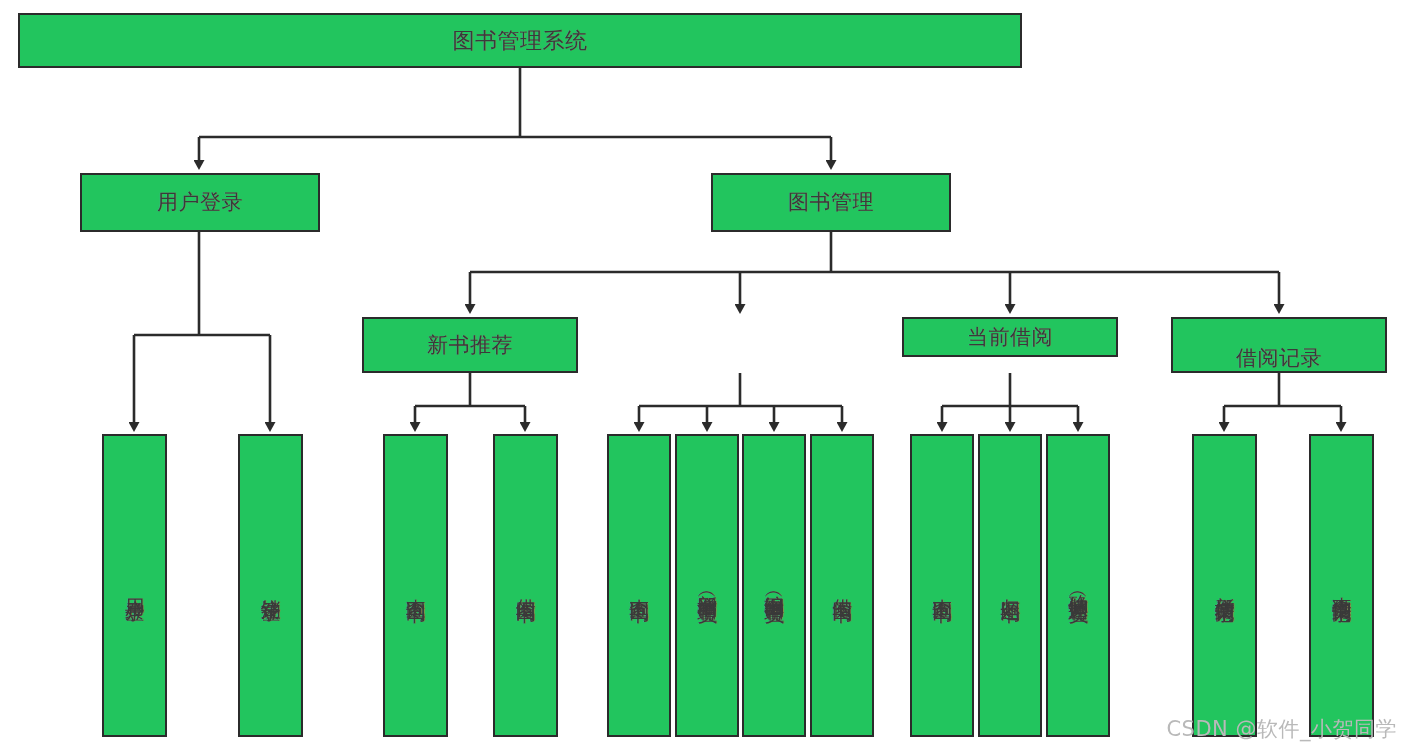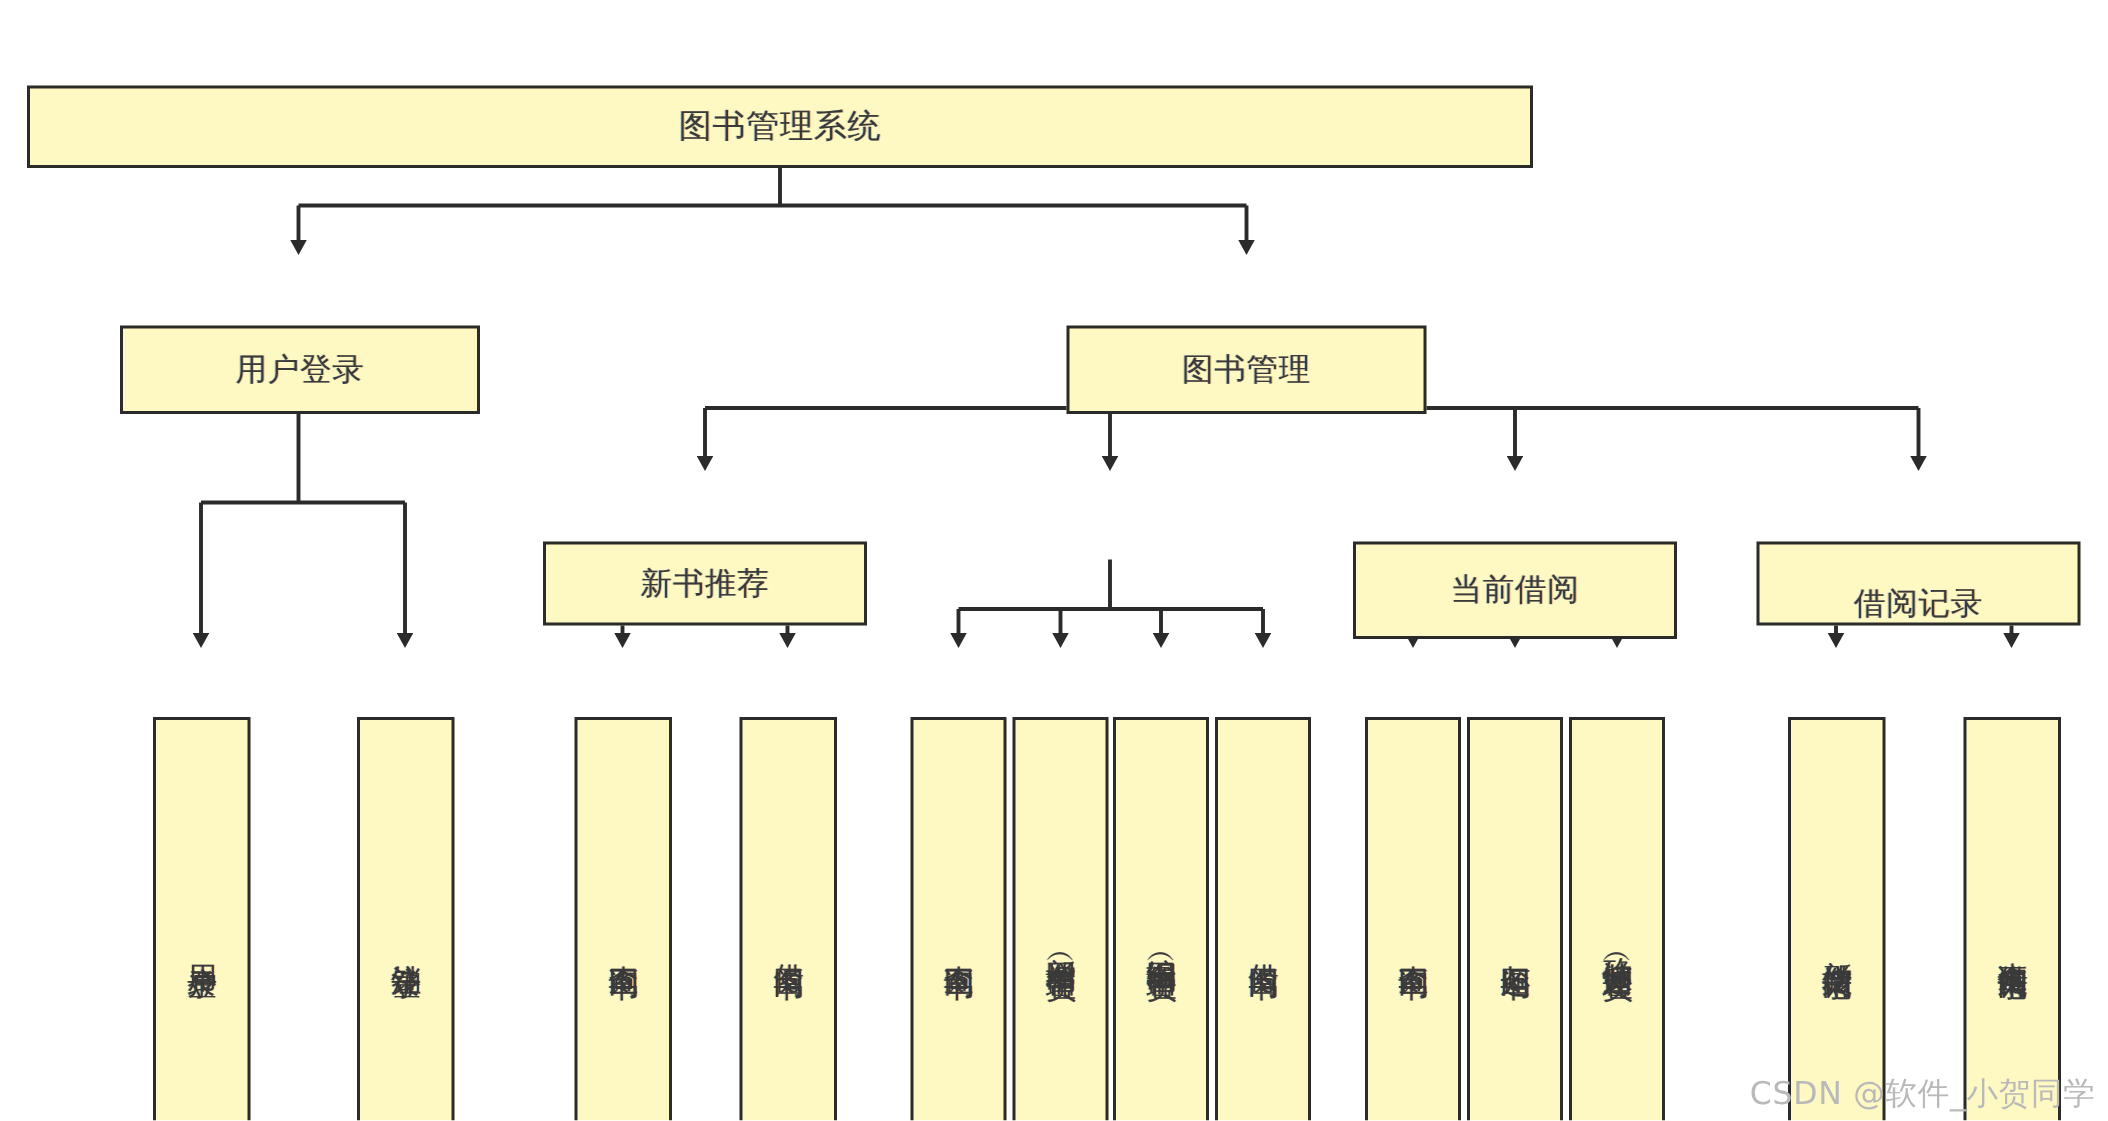--- a/index.html
+++ b/index.html
@@ -20,27 +20,26 @@
   #flow-svg {
     position: absolute;
     left: 0;
     top: 0;
     width: 1405px;
     height: 747px;
   }
   .node {
     position: absolute;
     box-sizing: border-box;
-    background: #fef9c3;
+    background: #22c55e;
     border: 2.6px solid #2b2b2b;
     display: flex;
     align-items: center;
     justify-content: center;
     z-index: 2;
-    margin-top: 44px;
   }
   .node .label {
     color: #3a3a3a;
     font-size: 21px;
     line-height: 1.18;
     letter-spacing: 0.5px;
     white-space: nowrap;
     text-shadow: 0.6px 0 0 rgba(190,120,60,0.45), -0.6px 0 0 rgba(110,160,215,0.45);
   }
   .node.vertical .label {
@@ -126,21 +125,21 @@
   <div class="node" style="left:80px; top:173px; width:240px; height:59px;">
     <span class="label">用户登录</span>
   </div>
   <div class="node" style="left:711px; top:173px; width:240px; height:59px;text-align:center;">
     <span class="label">图书管理</span>
   </div>
 
   <div class="node" style="left:362px; top:317px; width:216px; height:56px;text-align:center;">
     <span class="label">新书推荐</span>
   </div>
-  <div class="node" style="left:902px; top:317px; width:216px; height:65px;">
+  <div class="node" style="left:902px; top:317px; width:216px; height:40px;">
     <span class="label">当前借阅</span>
   </div>
   <div class="node" style="left:1171px; top:317px; width:216px; height:56px;align-items:flex-end;">
     <span class="label">借阅记录</span>
   </div>
 
   <div class="node vertical" style="left:102px; top:434px; width:65px; height:303px;">
     <span class="label">用户登录</span>
   </div>
   <div class="node vertical" style="left:238px; top:434px; width:65px; height:303px;">

